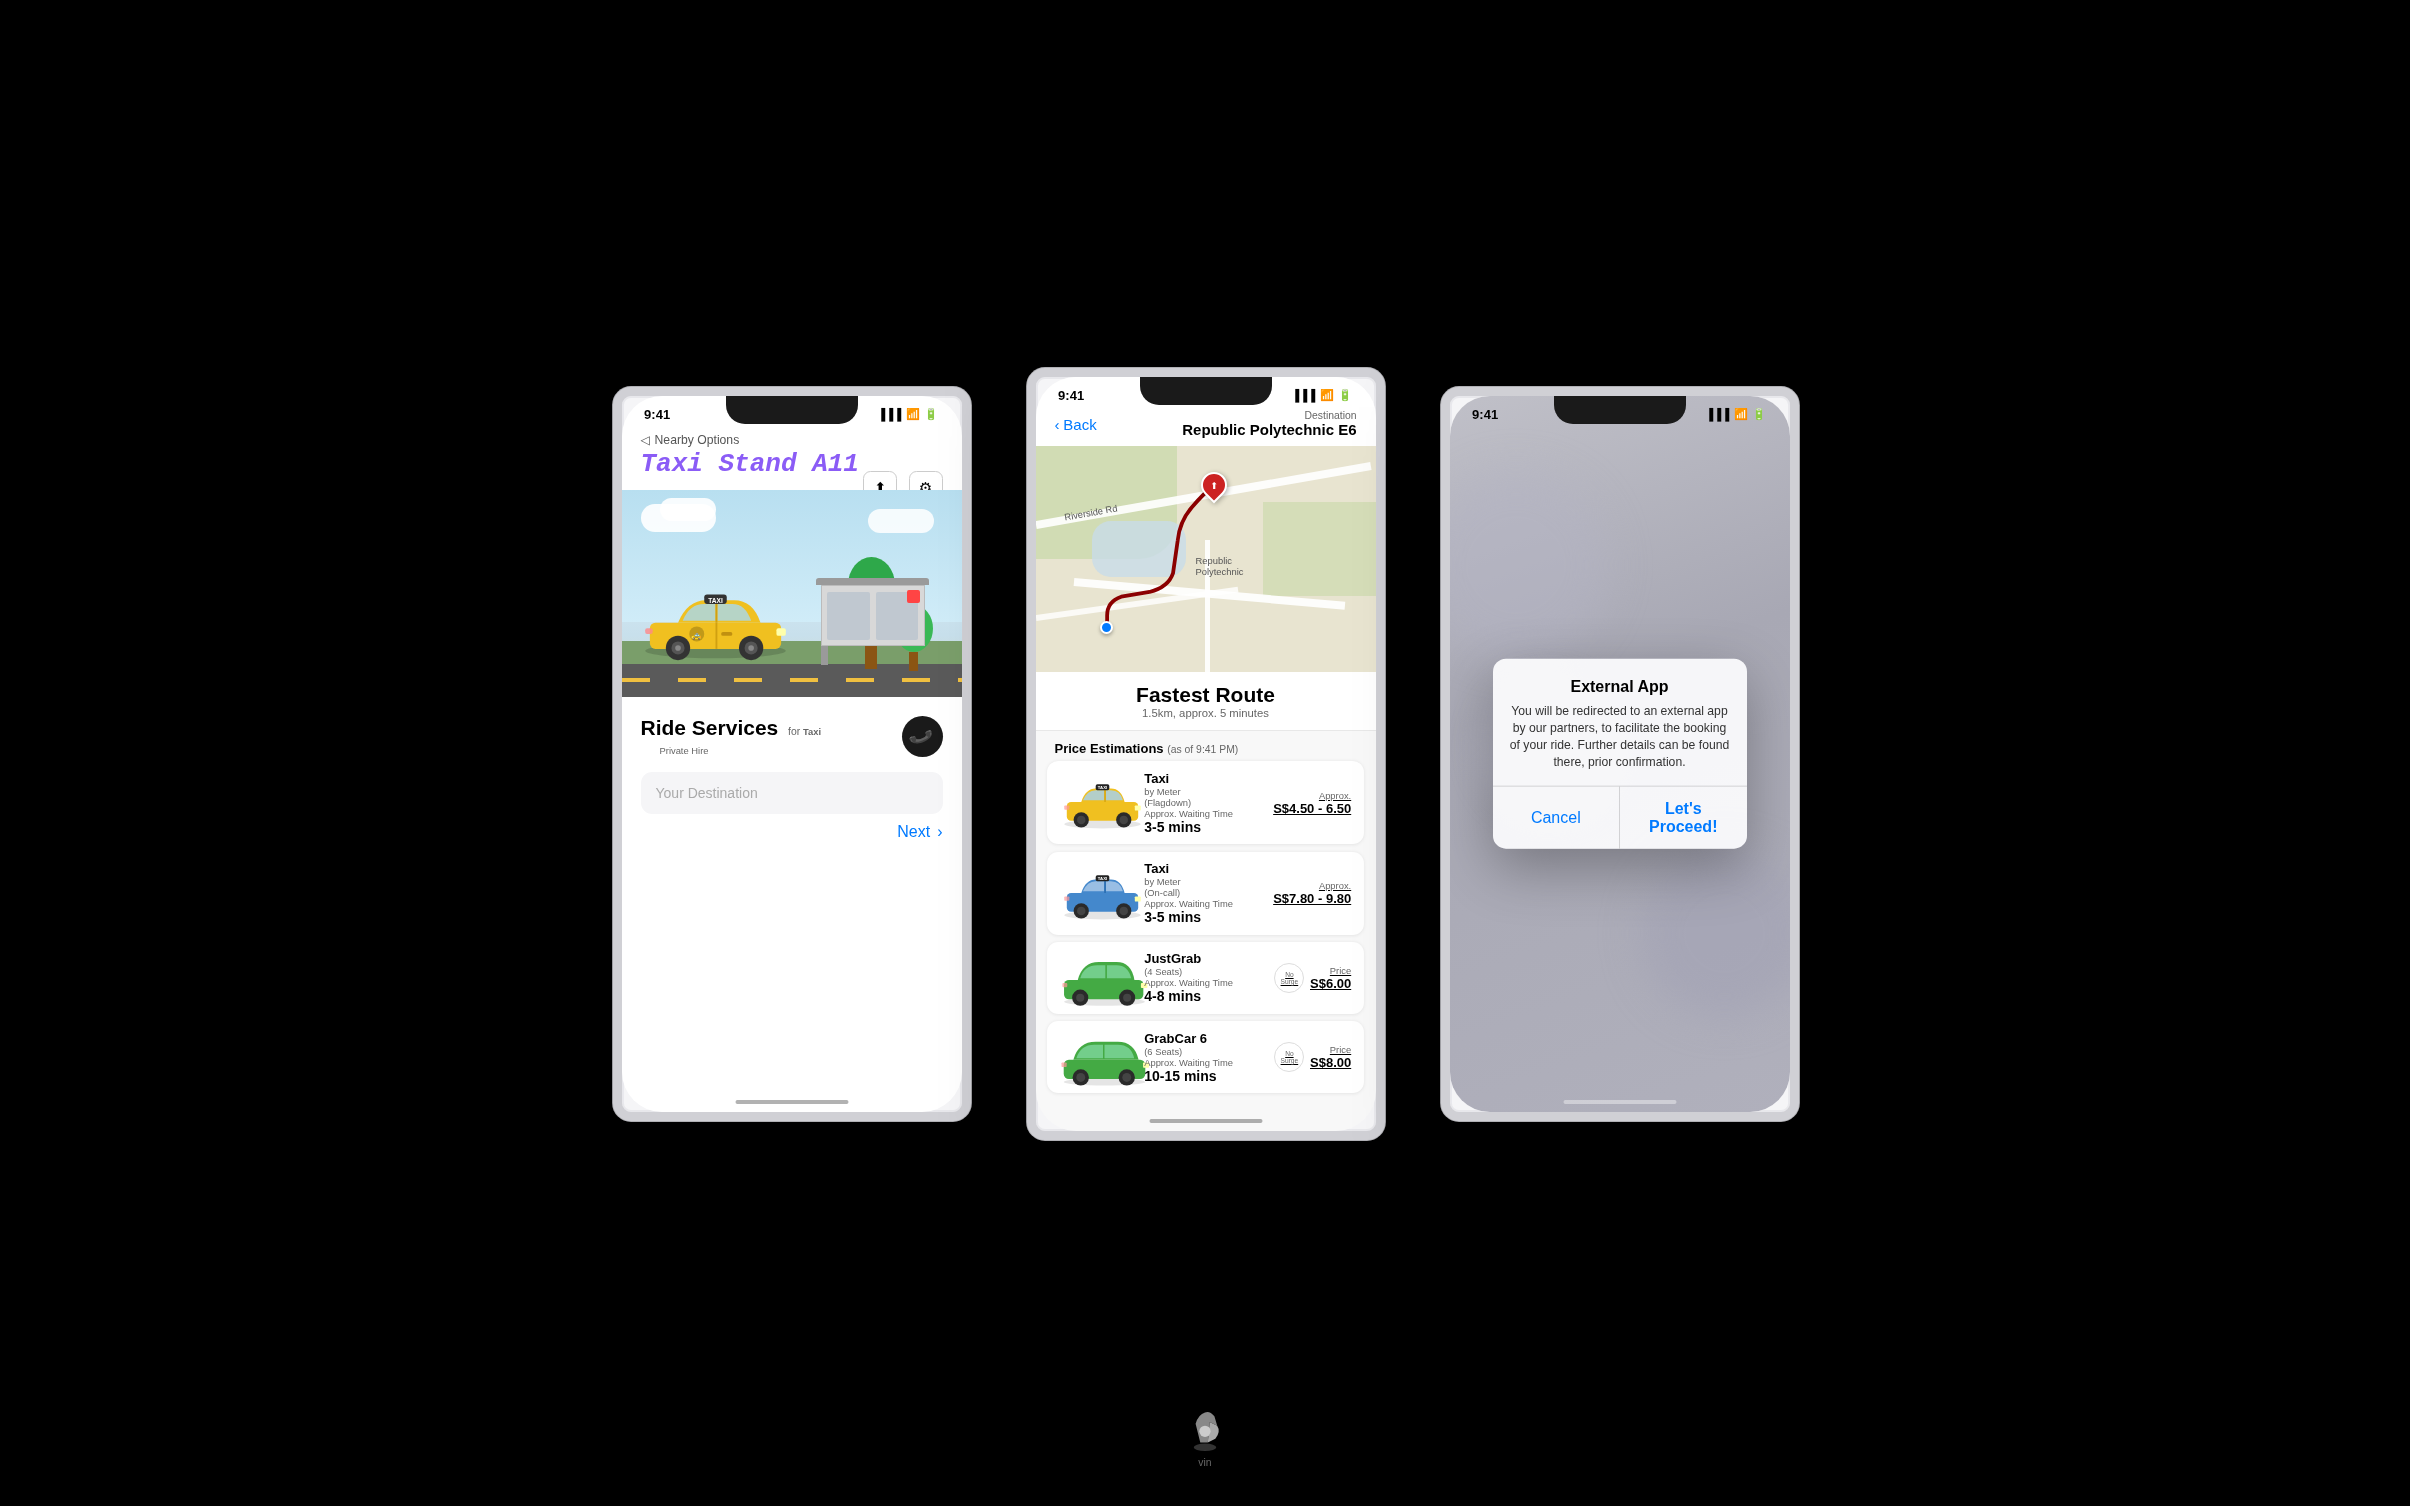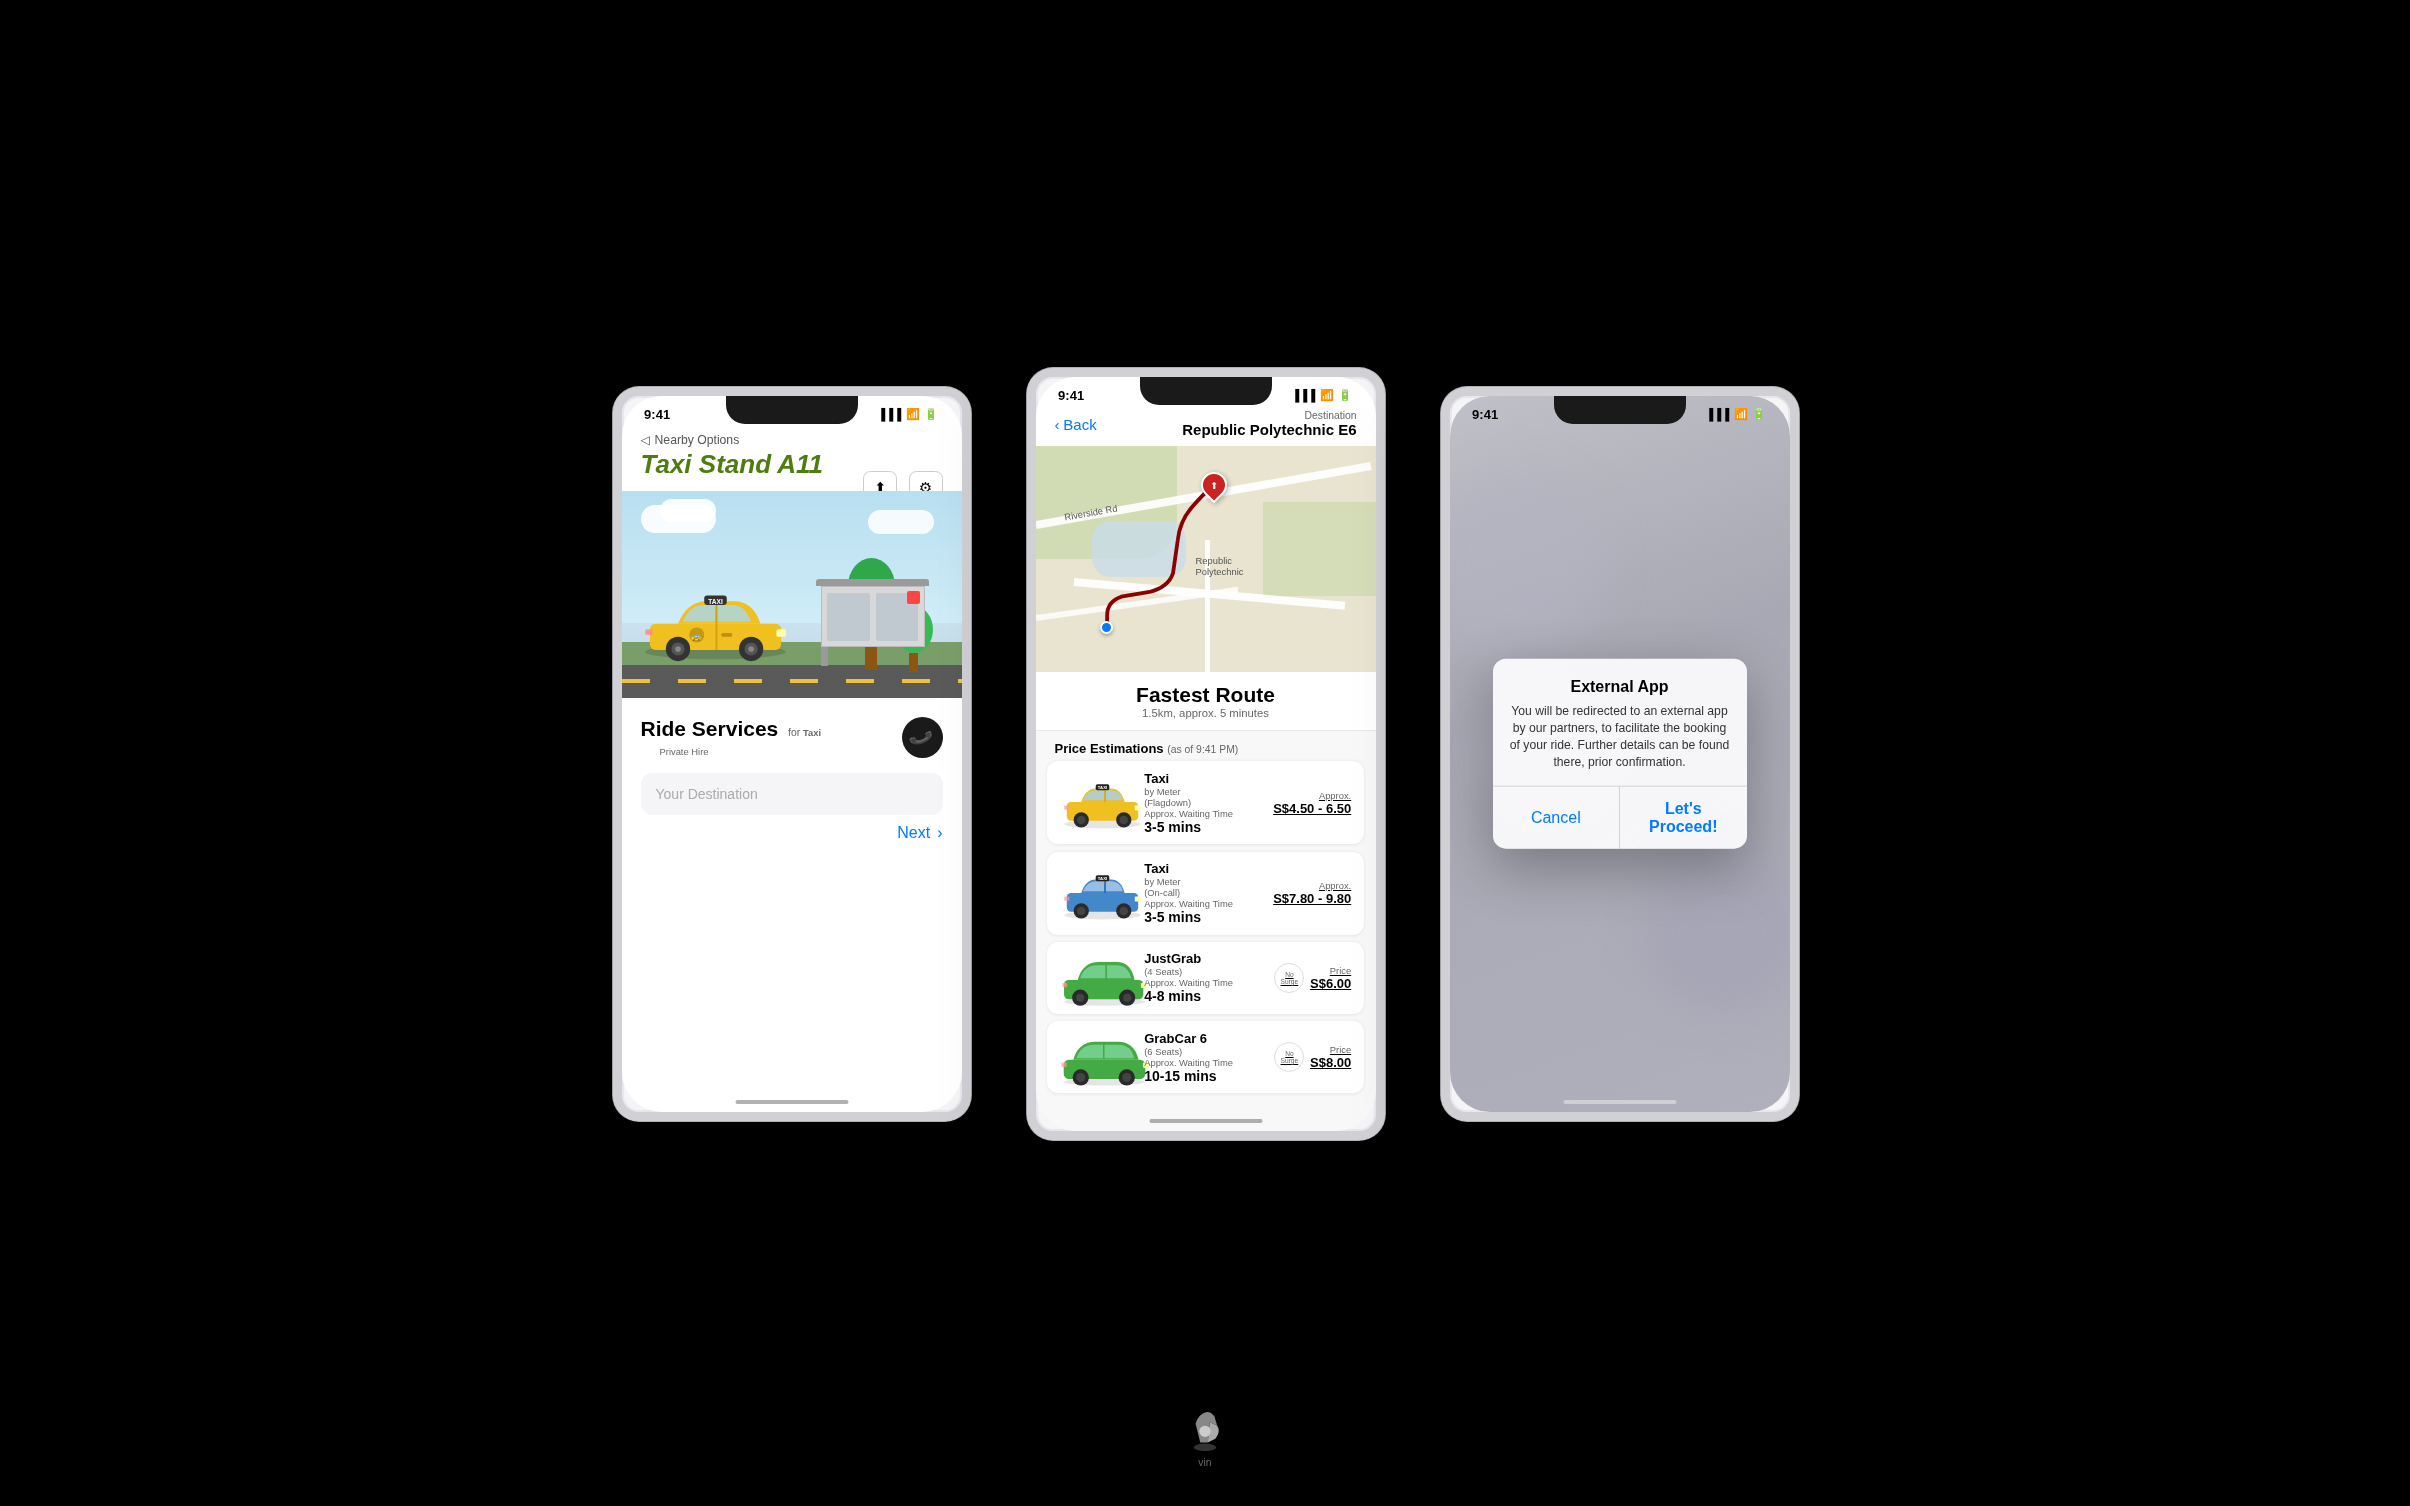--- a/index.html
+++ b/index.html
@@ -21,21 +21,21 @@
       gap: 56px;
       position: relative;
     }
 
     
     .phone {
       position: relative;
       width: 358px;
       height: 734px;
       background: #f5f5f7;
-      border-radius: 26px;
+      border-radius: 18px;
       border: 9.4px solid #d0d0d5;
       box-shadow:
         0 0 0 0.9px #b0b0b5,
         inset 0 0 0 1.9px #e8e8ec,
         0 28px 75px rgba(0,0,0,0.5);
       overflow: hidden;
       display: flex;
       flex-direction: column;
     }
 
@@ -85,21 +85,22 @@
       align-items: center;
       gap: 4.7px;
       color: #555;
       font-size: 12.2px;
       margin-bottom: 1.9px;
     }
 
     .phone1-title {
       font-size: 26px;
       font-weight: 700;
-      color: #4d7c0f;
+      color: #8b5cf6;
+      font-family: Liberation Mono, monospace;
     }
 
     .phone1-title span { font-weight: 900; font-style: italic; }
 
     .phone1-actions {
       position: absolute;
       top: 45px;
       right: 19px;
       display: flex;
       gap: 11.3px;

